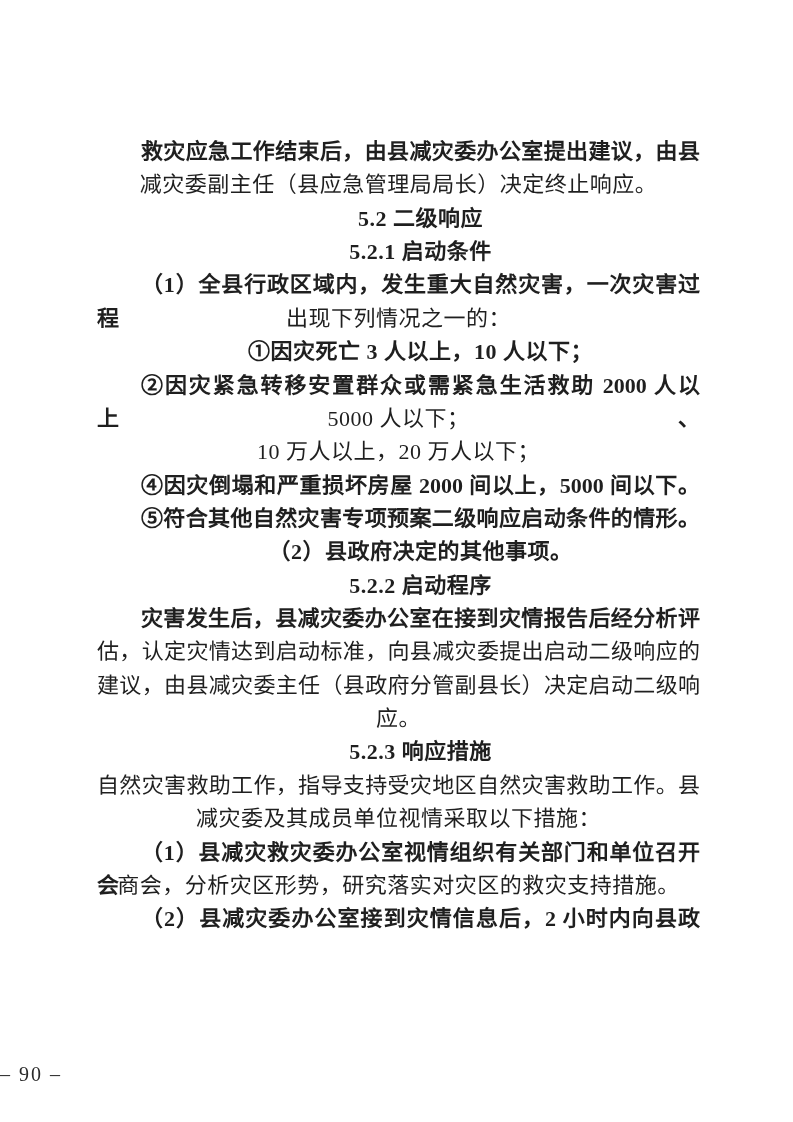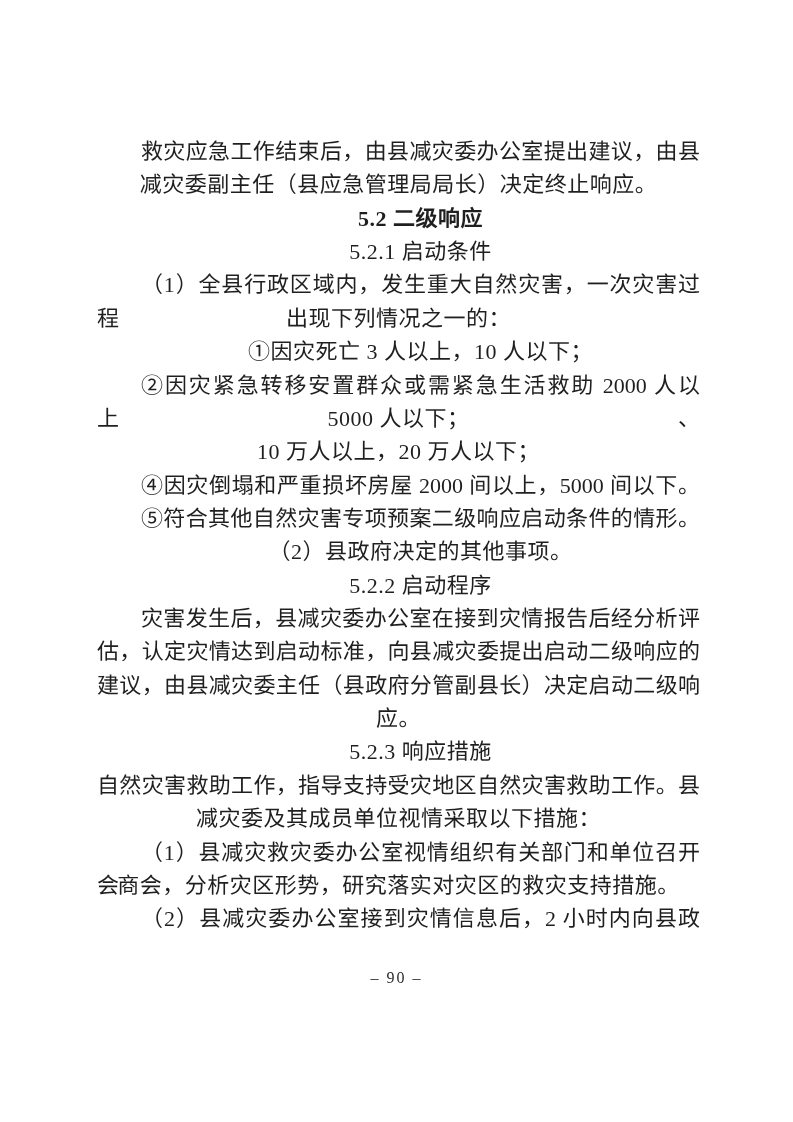--- a/index.html
+++ b/index.html
@@ -25,38 +25,39 @@
   .line {
     font-size: 22px;
     line-height: 33.36px;
     height: 33.36px;
     white-space: nowrap;
     text-align: center;
     letter-spacing: 0.5px;
   }
   .line.ind {
     text-indent: 44px;
+    font-weight: bold;
   }
   .line.jst {
     white-space: normal;
     text-align: justify;
     text-align-last: justify;
     text-justify: inter-character;
     letter-spacing: 0;
   }
   .line.b {
     font-weight: bold;
   }
   .footer {
     position: absolute;
     left: 0;
-    top: 964px;
+    top: 1060px;
     width: 793px;
-    text-align: center;
-    font-size: 16px;
+    text-align: left;
+    font-size: 20px;
     line-height: 28px;
     color: #2a2a2a;
     letter-spacing: 2px;
   }
 </style>
 </head>
 <body>
 
 <div class="page">
   <div class="content">

